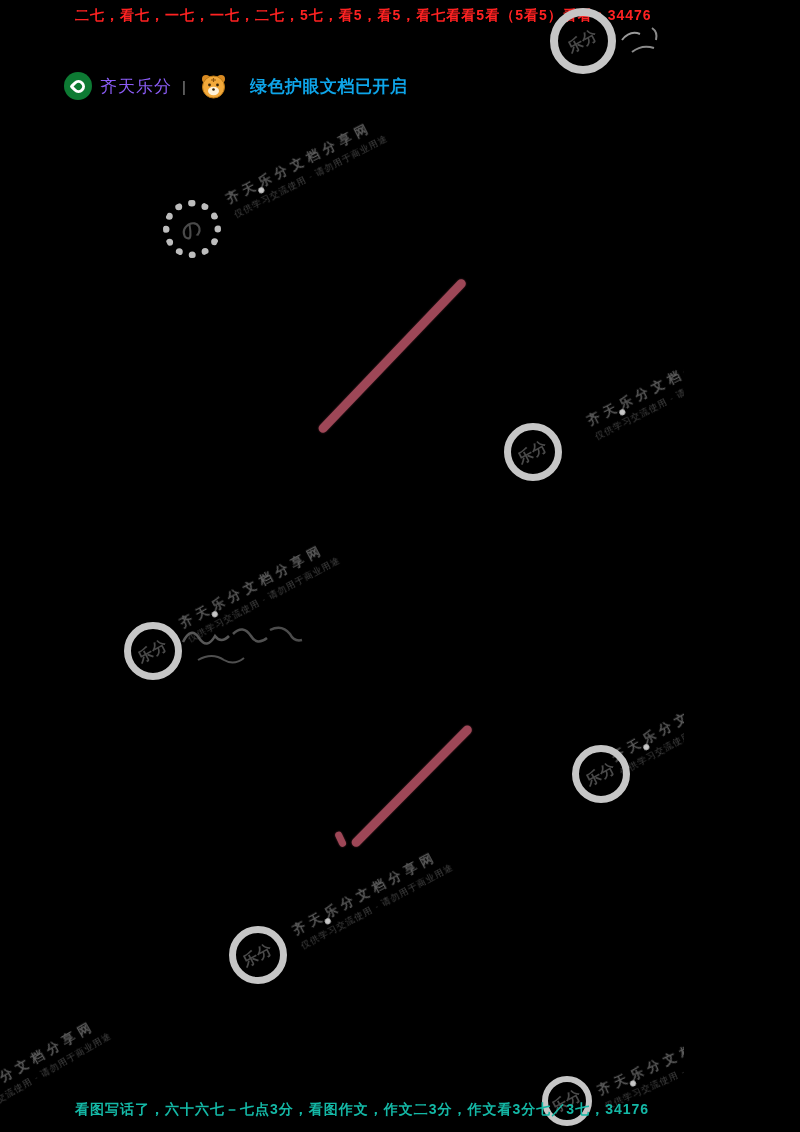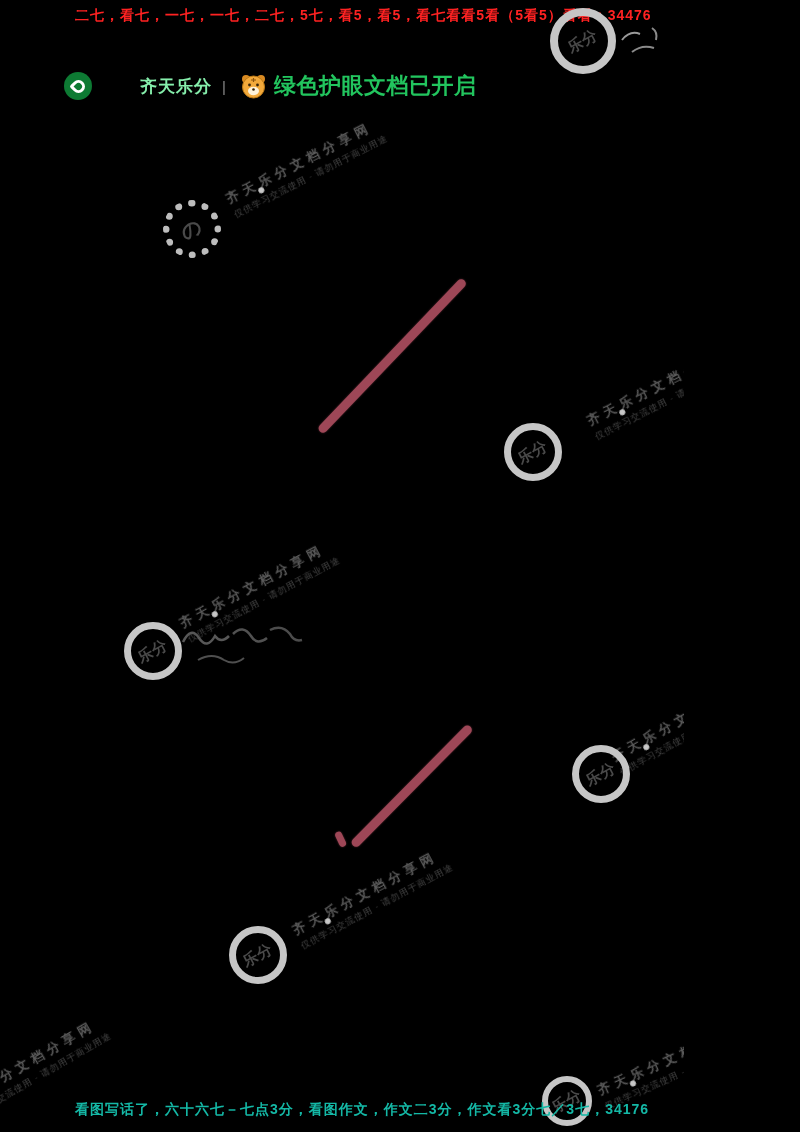--- a/index.html
+++ b/index.html
@@ -28,23 +28,23 @@
   }
   .logo-green {
     width:28px; height:28px; border-radius:50%;
     background:#0d7a33; display:flex; align-items:center; justify-content:center;
     margin-right:8px; cursor:pointer;
   }
   .logo-green .ring {
     width:13px; height:13px; border:3px solid #fff;
     border-radius:50% 50% 50% 2px; transform:rotate(45deg);
   }
-  .site-name { color:#86efac; font-size:17px; font-weight:bold; letter-spacing:1px; cursor:pointer;margin-left:40px; }
+  .site-name { color:#8b5cf6; font-size:17px; font-weight:normal; letter-spacing:1px; cursor:pointer; }
   .divider   { color:#8a8a8a; font-size:15px; margin:0 10px; }
-  .eye-label { color:#22c55e; font-size:22px; font-weight:bold; letter-spacing:.5px; margin-left:7px; }
+  .eye-label { color:#0ea5e9; font-size:17px; font-weight:bold; letter-spacing:.5px; margin-left:23px; }
 
   
   .wm {
     position:absolute; width:190px; color:#565656;
     filter:blur(.35px);
   }
   .wm-line1 { font-size:13px; font-weight:bold; letter-spacing:5px; white-space:nowrap; color:#5a5a5a; }
   .wm-line2 { font-size:9px;  letter-spacing:1px; white-space:nowrap; color:#474747; margin-top:2px; }
   .wm-dot {
     position:absolute; left:32px; top:13px; width:6px; height:6px;

